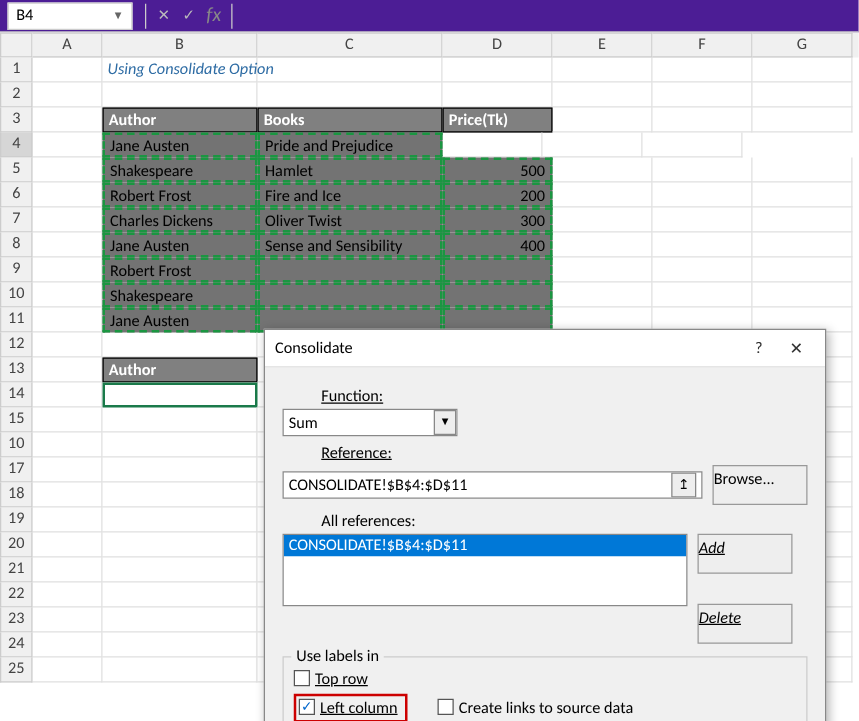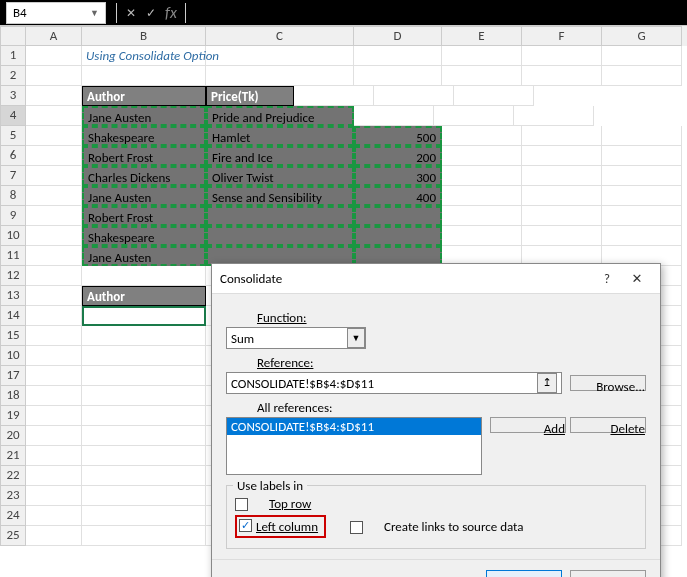--- a/index.html
+++ b/index.html
@@ -1,19 +1,19 @@
 <!DOCTYPE html>
 <html><head>
 <meta charset="utf-8">
 <style>
 * { box-sizing: border-box; margin: 0; padding: 0; font-family: Calibri, Arial, sans-serif; font-size: 13px; }
 body { background: #fff; width: 687px; height: 577px; overflow: hidden; position: relative; }
 
 
-.formula-bar { display: flex; align-items: center; height: 26px; border-bottom: 1px solid #ccc; background: #000000; }
+.formula-bar { display: flex; align-items: center; height: 26px; border-bottom: 1px solid #ccc; background: #4c1d95; }
 .name-box { width: 100px; height: 22px; background: #fff; border: 1px solid #ccc; margin: 0 6px; display: flex; align-items: center; padding: 0 6px; }
 .name-box-arrow { color: #666; font-size: 9px; margin-left: auto; }
 .fb-divider { width: 1px; height: 20px; background: #ccc; margin: 0 4px; }
 .fb-icon { width: 20px; text-align: center; color: #bbb; font-size: 12px; }
 .fx { font-style: italic; color: #888; font-size: 16px; }
 
 
 .grid { position: relative; }
 .col-headers { display: flex; height: 20px; background: #f0f0f0; }
 .corner { width: 26px; border: 1px solid #ccc; background: #f0f0f0; }
@@ -50,28 +50,28 @@
 .titlebar-title { flex: 1; }
 .titlebar-btn { width: 30px; text-align: center; font-size: 13px; color: #333; }
 .dlg-body { padding: 10px 14px; }
 .dlg-label { margin: 6px 0 2px 0; padding-left: 31px; }
 .underline { text-decoration: underline; }
 .dlg-select { display: flex; width: 140px; height: 22px; border: 1px solid #888; background: #fff; align-items: center; padding: 0 4px; }
 .dlg-select-arrow { width: 18px; height: 20px; border: 1px solid #888; background: #eee; text-align: center; font-size: 9px; line-height: 18px; margin-left: auto; margin-right: -4px; }
 .ref-row { display: flex; gap: 8px; align-items: center; }
 .ref-input { flex: 1; height: 22px; border: 1px solid #888; background: #fff; padding: 0 4px; display: flex; align-items: center; }
 .ref-collapse { width: 20px; height: 20px; border: 1px solid #888; background: #eee; text-align: center; font-size: 11px; line-height: 18px; }
-.dlg-btn { width: 76px; height: 16px; border: 1px solid #999; background: #eee; text-align: right; line-height: 22px; }
+.dlg-btn { width: 76px; height: 32px; border: 1px solid #999; background: #eee; text-align: left; line-height: 22px; }
 .listbox { width: 324px; height: 58px; border: 1px solid #888; background: #fff; overflow: hidden; }
 .list-item-sel { background: #0078d7; color: #fff; padding: 1px 4px; }
-.list-side { display: flex; gap: 4px; }
+.list-side { display: flex; flex-direction: column; gap: 24px; font-style: italic; }
 .list-row { display: flex; gap: 8px; align-items: flex-start; margin-top: 2px; }
 .fieldset { border: 1px solid #ccc; margin-top: 10px; padding: 6px 8px 10px 8px; position: relative; }
 .fieldset-legend { position: absolute; top: -8px; left: 6px; background: #f0f0f0; padding: 0 4px; }
-.chk-row { display: flex; align-items: flex-end; gap: 21px; margin: 4px 0; }
+.chk-row { display: flex; align-items: flex-start; gap: 4px; margin: 4px 0; }
 .chk { width: 13px; height: 13px; border: 1px solid #555; background: #fff; display: flex; align-items: center; justify-content: center; font-size: 11px; color: #0066cc; }
 .red-box { border: 2px solid #c00; padding: 2px 6px 2px 2px; display: inline-flex; }
 .dlg-footer { display: flex; justify-content: flex-end; gap: 8px; padding: 10px 14px; border-top: 1px solid #ddd; }
 .ok-btn { border: 1px solid #0078d7; background: #e5f1fb; }
 </style>
 </head>
 <body>
 
 <div class="formula-bar">
   <div class="name-box">
@@ -143,20 +143,21 @@
       <div class="cell cC"></div>
       <div class="cell cD"></div>
       <div class="cell cE"></div>
       <div class="cell cF"></div>
       <div class="cell cG"></div>
     </div>
 
     <div class="cell-row">
       <div class="cell cA"></div>
       <div class="cell cB thead">Author</div>
+      <div class="cell cC thead">Books</div>
       <div class="cell cD thead">Price(Tk)</div>
       <div class="cell cE"></div>
       <div class="cell cF"></div>
       <div class="cell cG"></div>
     </div>
 
     <div class="cell-row">
       <div class="cell cA"></div>
       <div class="cell cB td marching">Jane Austen</div>
       <div class="cell cC td marching">Pride and Prejudice</div>

